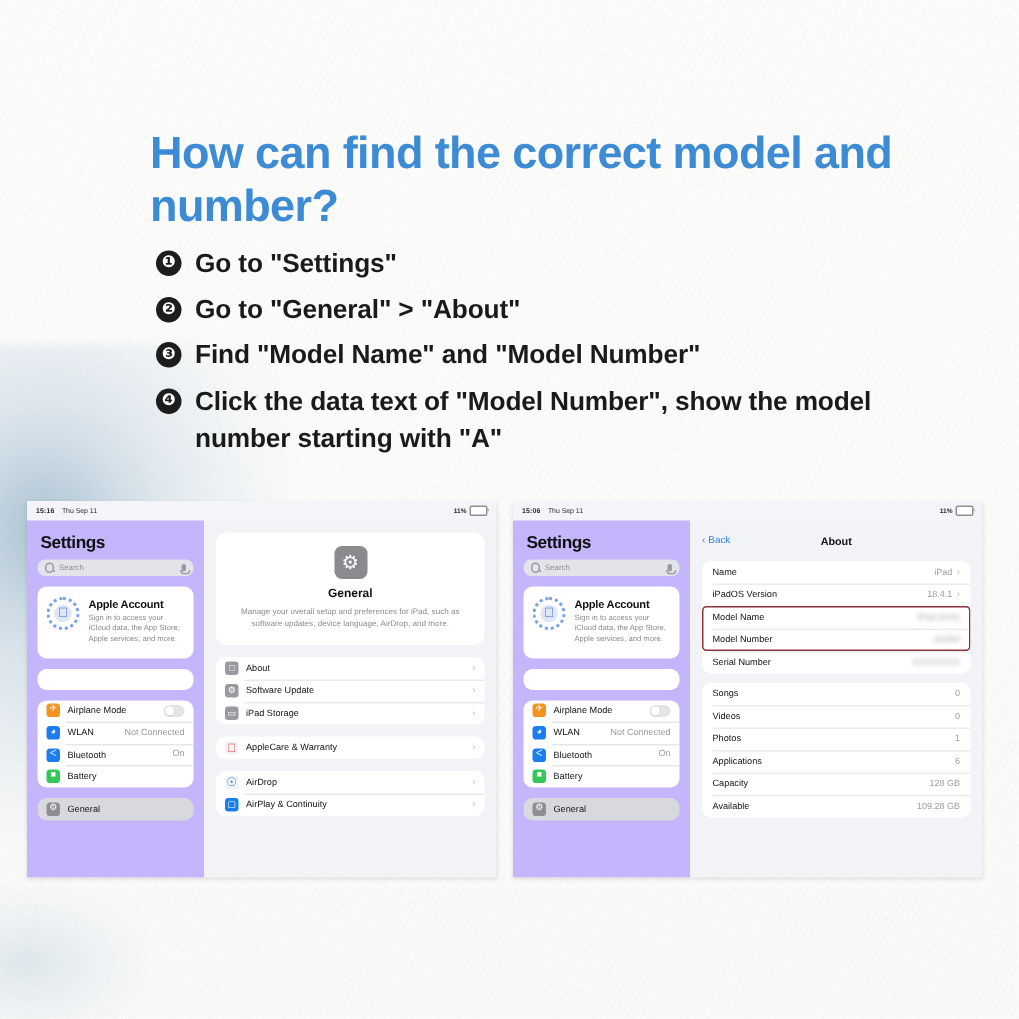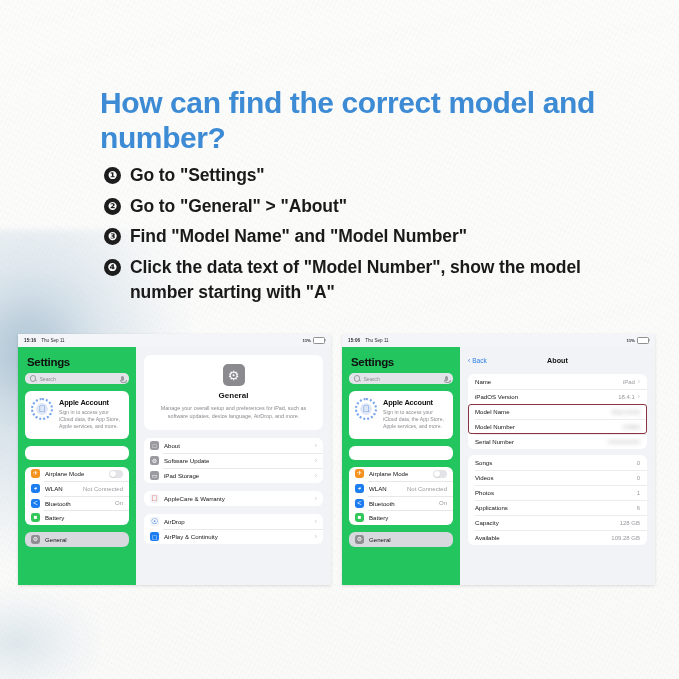--- a/index.html
+++ b/index.html
@@ -66,21 +66,21 @@
   .sb-time{letter-spacing:.1px;}
   .sb-date{margin-left:5px;font-weight:normal;}
   .sb-right{margin-left:auto;display:flex;align-items:center;gap:2px;}
   .sb-batt-pct{font-size:4.4px;}
   .batt{
     width:10px;height:5px;border:.6px solid #909090;border-radius:1.4px;
     position:relative;background:#fff;
   }
   .batt:after{content:"";position:absolute;right:-1.6px;top:1.4px;width:1px;height:2px;background:#a8a8a8;border-radius:0 1px 1px 0;}
   .panes{display:flex;height:238px;}
-  .pane-side{width:118px;background:#22c55e;padding:0 7px;box-sizing:border-box;position:relative;}
+  .pane-side{width:118px;background:#c4b5fd;padding:0 7px;box-sizing:border-box;position:relative;}
   .pane-main{flex:1;background:#f2f3f7;padding:0 8px;box-sizing:border-box;position:relative;}
   #device-right .pane-main{background:#f2f3f7;}
   .settings-title{font-size:11.5px;font-weight:bold;color:#101010;margin:9px 0 5px 2px;letter-spacing:-.3px;}
   .searchbar{
     height:11px;background:#e3e4e9;border-radius:5px;display:flex;align-items:center;
     padding:0 5px;font-size:5.2px;color:#8c8c92;gap:3px;
   }
   .mag{width:4.4px;height:4.4px;border:.7px solid #9a9aa0;border-radius:50%;position:relative;flex:0 0 auto;}
   .mag:after{content:"";position:absolute;width:2px;height:.7px;background:#9a9aa0;right:-1.6px;bottom:.2px;transform:rotate(45deg);}
   .mic{width:3px;height:5px;border-radius:1.5px;background:#9a9aa0;margin-left:auto;position:relative;}

